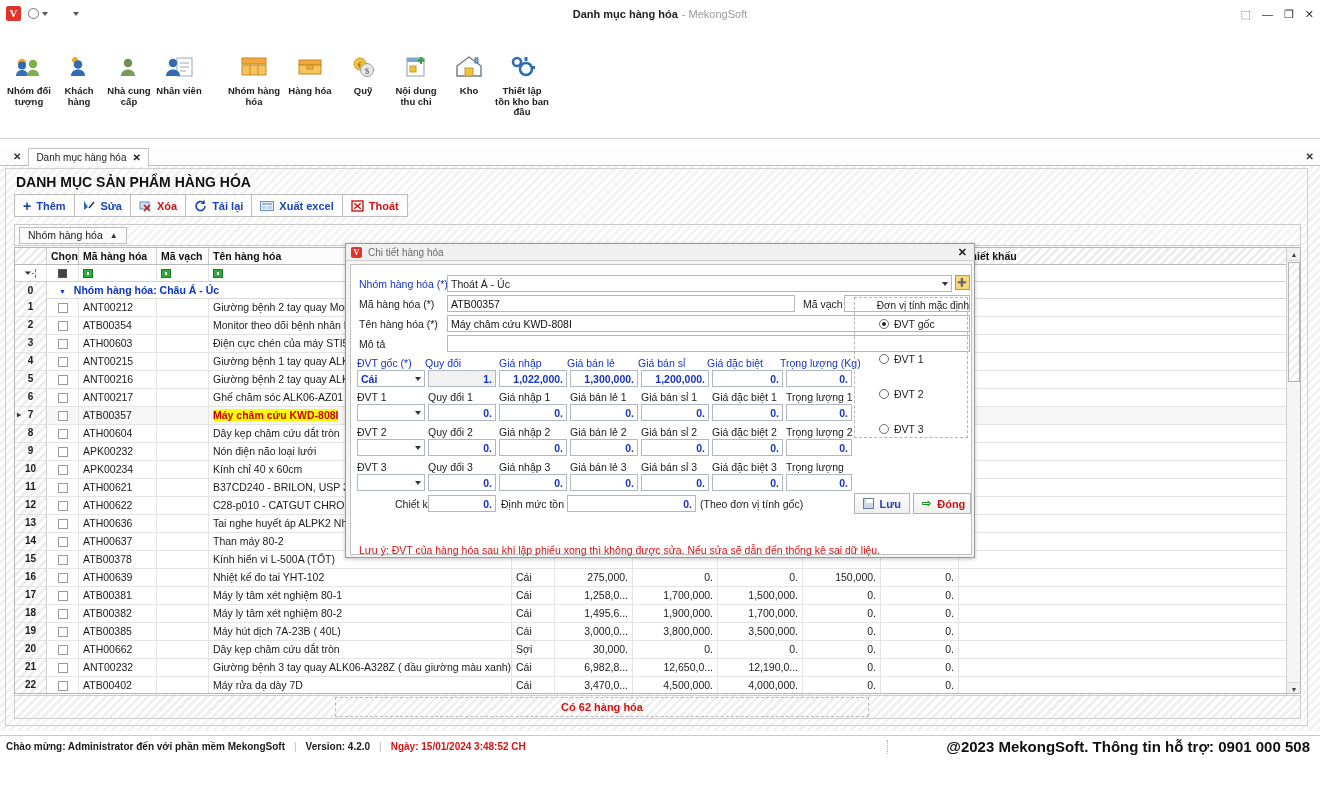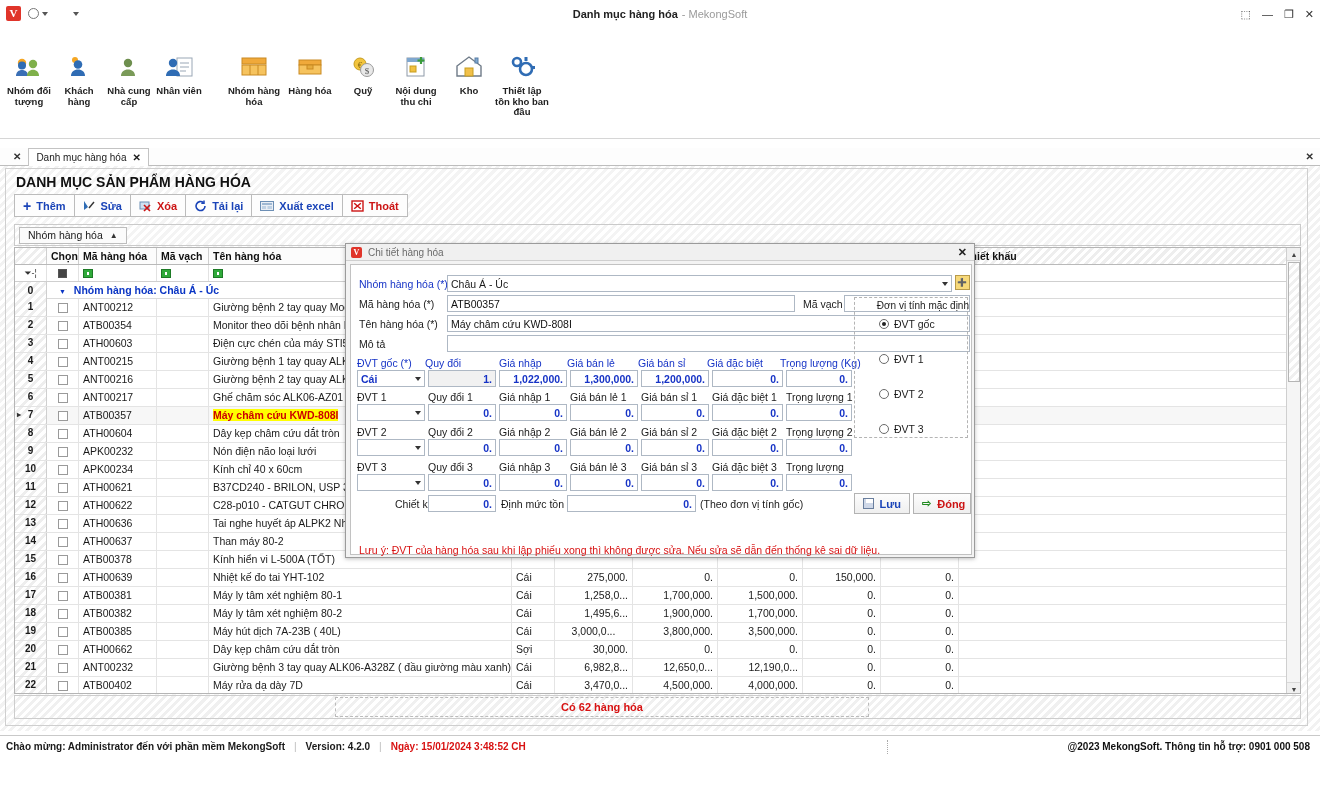--- a/index.html
+++ b/index.html
@@ -247,21 +247,21 @@
   .statusbar {
     position:absolute; left:0; top:735px; width:1320px; height:22px;
     border-top:1px solid #c9c9c9;
     background:#ffffff;
     display:flex; align-items:center;
     font-size:10px; font-weight:bold;
   }
   .sb-left { padding-left:6px; display:flex; align-items:center; gap:9px; }
   .sb-sep { color:#bbb; font-weight:normal; }
   .sb-red { color:#d81212; }
-  .sb-right { position:absolute; right:10px; font-size:10px; font-weight:bold; color:#111; }
+  .sb-right { position:absolute; right:10px; font-size:15px; font-weight:bold; color:#111; }
   .sb-divider { position:absolute; right:432px; top:4px; width:1px; height:14px; border-left:1px dotted #aaa;}
   .bottom-fill { position:absolute; left:0; top:757px; width:1320px; height:43px; background:#ffffff; }
 
   
   .modal {
     position:absolute; left:345px; top:243px; width:630px; height:315px;
     background:#f3f3f3; border:1px solid #9b9b9b;
     box-shadow:0 1px 4px rgba(0,0,0,.25);
   }
   .modal-title {
@@ -899,21 +899,21 @@
             </div>
             <div class="grow">
               <div class="rownum">19</div>
               <div class="chk-cell">
                 <span class="chkbx"></span>
               </div>
               <div class="gc" style="width: 78px;">ATB00385</div>
               <div class="gc" style="width: 52px;"></div>
               <div class="gc" style="width: 303px;">Máy hút dịch 7A-23B ( 40L)</div>
               <div class="gc" style="width: 43px;">Cái</div>
-              <div class="gc num" style="width: 78px; text-align: center;">3,000,0...</div>
+              <div class="gc num" style="width: 78px;">3,000,0...</div>
               <div class="gc num" style="width: 85px;">3,800,000.</div>
               <div class="gc num" style="width: 85px;">3,500,000.</div>
               <div class="gc num" style="width: 78px;">0.</div>
               <div class="gc num" style="width: 78px;">0.</div>
               <div class="gc num" style="flex: 1 1 0%;">0.</div>
             </div>
             <div class="grow">
               <div class="rownum">20</div>
               <div class="chk-cell">
                 <span class="chkbx"></span>
@@ -983,21 +983,21 @@
     <div class="modal-title">
       <span class="mt-logo">V</span>
       <span class="mt-text">Chi tiết hàng hóa</span>
       <span class="mt-close">✕</span>
     </div>
 
     <div class="modal-body">
 
       <div class="lbl blue" style="left:8px; top:13px;">Nhóm hàng hóa (*)</div>
       <div class="combo" style="left:96px; top:10px; width:505px;">
-        <span>Châu Á - Úc</span>
+        <span>Thoát Á - Úc</span>
         <span class="arr"></span>
       </div>
       <div class="addbtn" style="left:604px; top:10px;">➕</div>
 
       <div class="lbl" style="left:8px; top:33px;">Mã hàng hóa (*)</div>
       <div class="inp" style="left:96px; top:30px; width:348px;">ATB00357</div>
       <div class="lbl" style="left:452px; top:33px;">Mã vạch</div>
       <div class="inp" style="left:493px; top:30px; width:126px;"></div>
 
       <div class="lbl" style="left:8px; top:53px;">Tên hàng hóa (*)</div>

